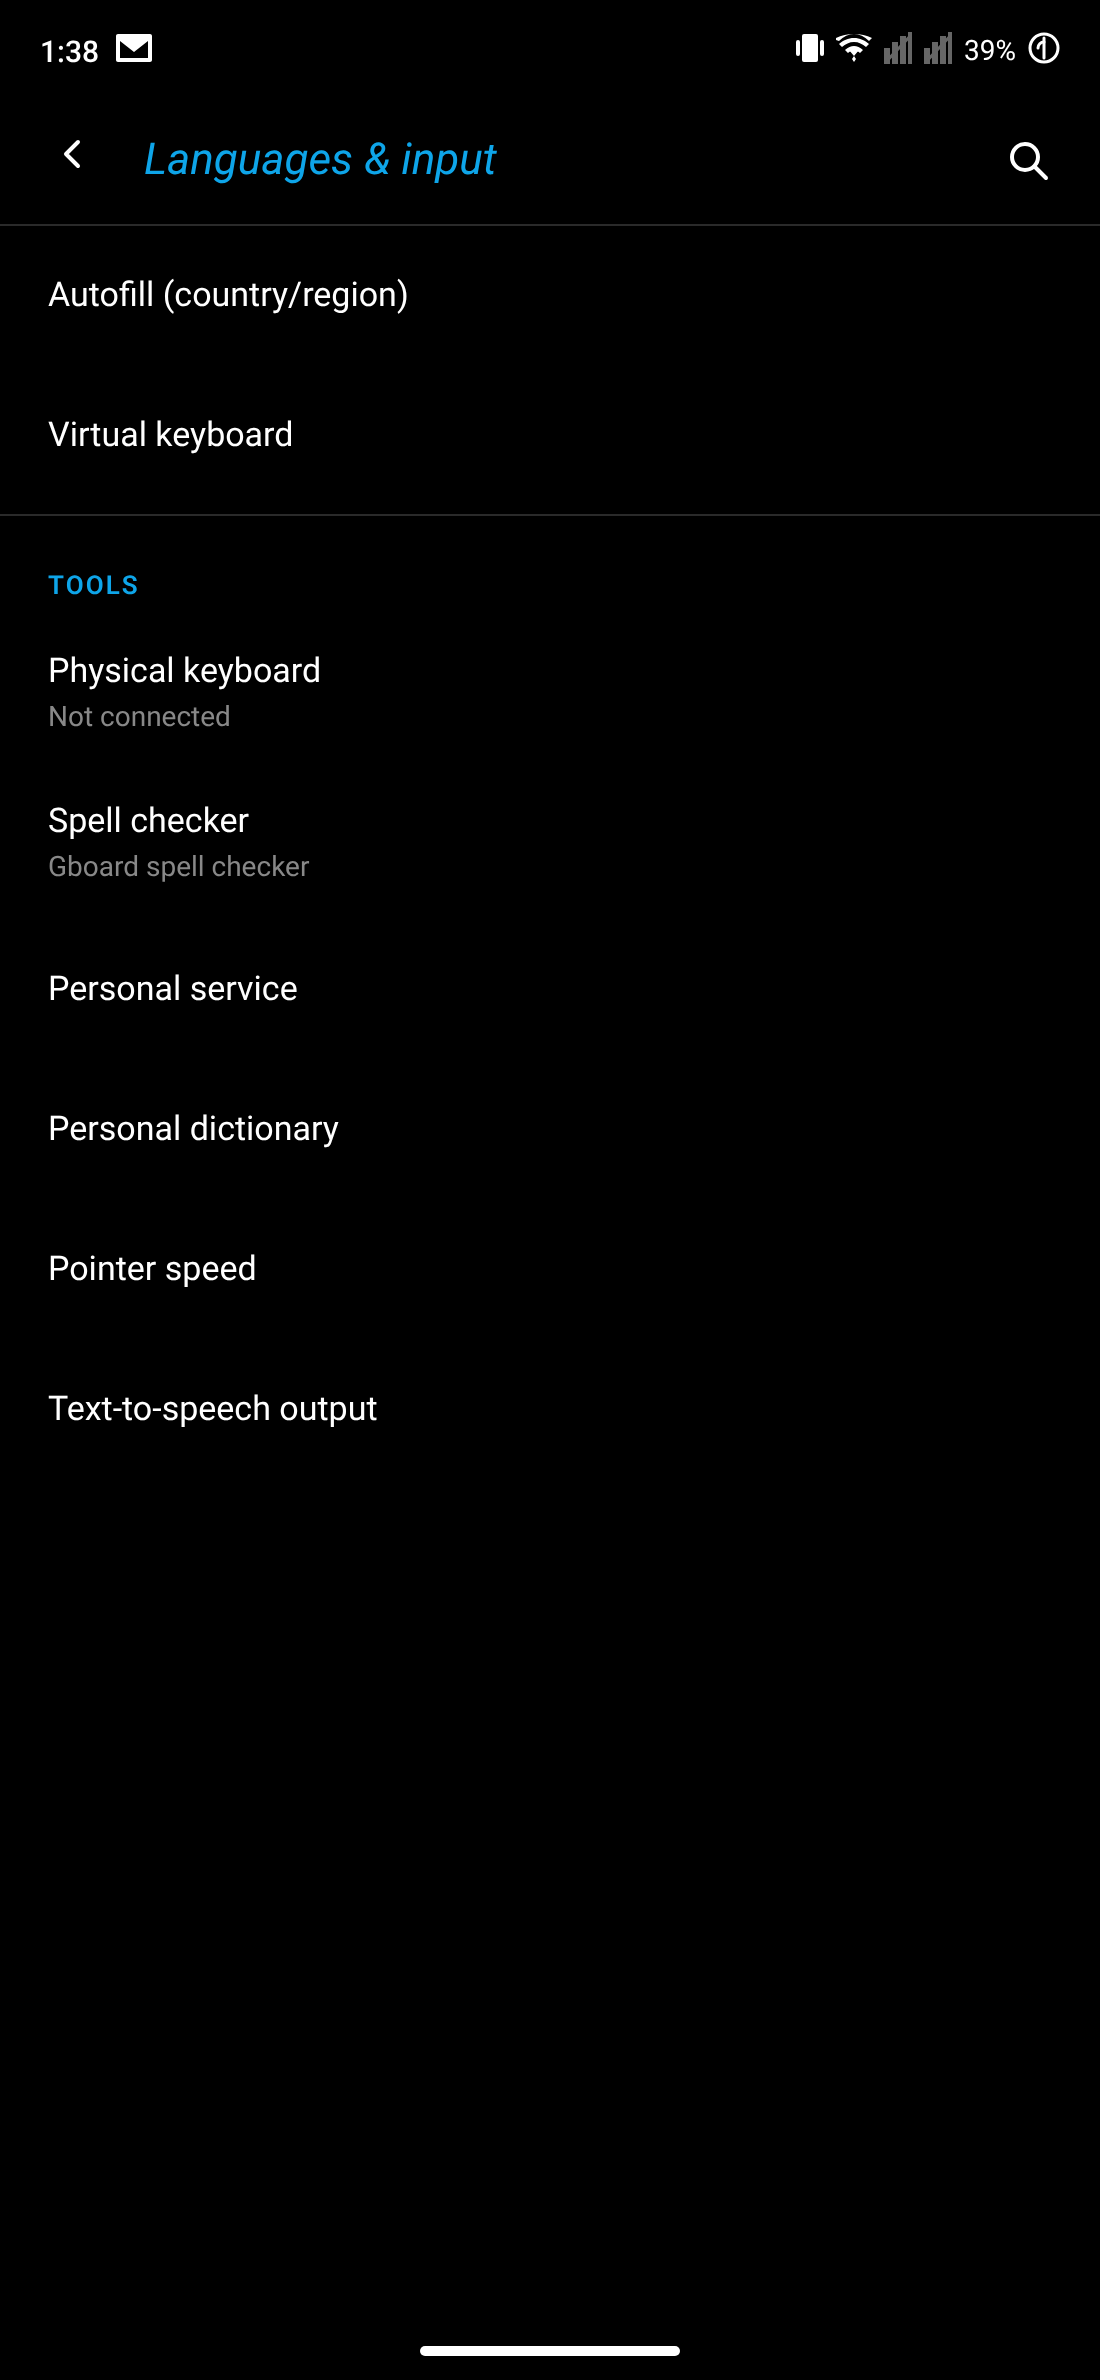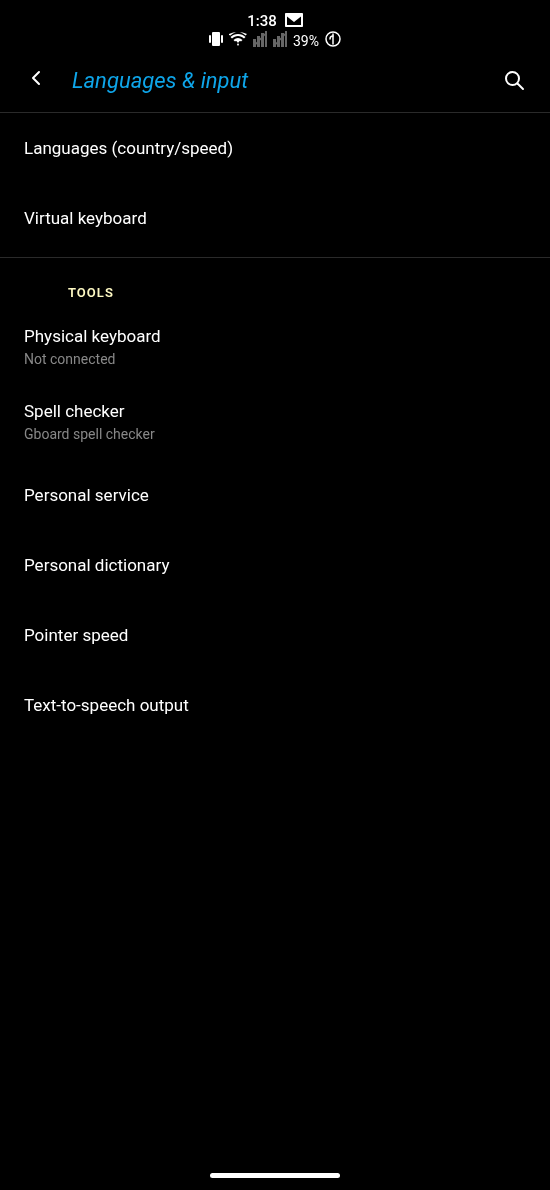--- a/index.html
+++ b/index.html
@@ -17,21 +17,20 @@
       position: relative;
     }
 
     
     .status-bar {
       display: flex;
       justify-content: space-between;
       align-items: center;
       padding: 12px 20px 8px 20px;
       height: 48px;
-      flex-direction: column;
     }
 
     .status-left {
       display: flex;
       align-items: center;
       gap: 8px;
     }
 
     .status-time {
       font-size: 15px;
@@ -154,24 +153,23 @@
     }
 
     
     .section-header {
       padding: 20px 24px 8px 24px;
     }
 
     .section-header-text {
       font-size: 13px;
       font-weight: 600;
-      color: #fef9c3;
+      color: #0ea5e9;
       letter-spacing: 0.08em;
       text-transform: uppercase;
-      margin-left: 44px;
     }
 
     
     .home-indicator {
       position: fixed;
       bottom: 12px;
       left: 50%;
       transform: translateX(-50%);
       width: 130px;
       height: 5px;
@@ -252,21 +250,21 @@
       <line x1="15.5" y1="15.5" x2="21" y2="21" stroke="white" stroke-width="2" stroke-linecap="round"></line>
     </svg>
   </div>
 </div>
 
 <div class="divider"></div>
 
 <div class="settings-list">
 
   <div class="settings-item">
-    <span class="settings-item-title">Languages (country/speed)</span>
+    <span class="settings-item-title">Autofill (country/region)</span>
   </div>
 
   <div class="settings-item">
     <span class="settings-item-title">Virtual keyboard</span>
   </div>
 
   <div class="section-divider"></div>
 
   <div class="section-header">
     <span class="section-header-text">TOOLS</span>

